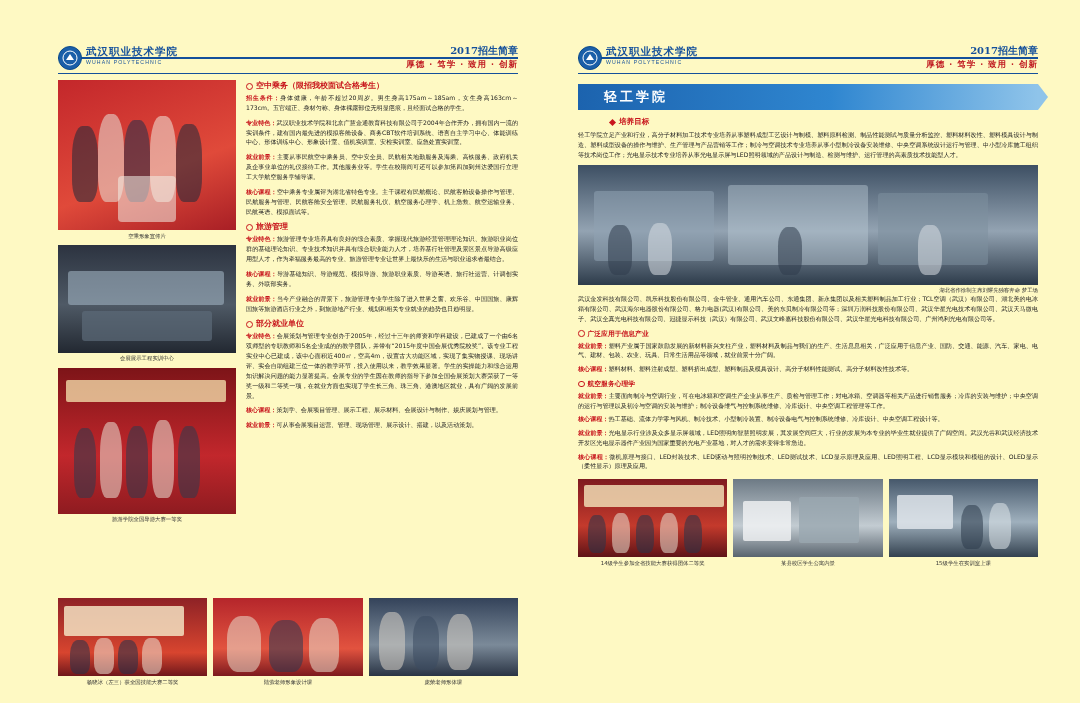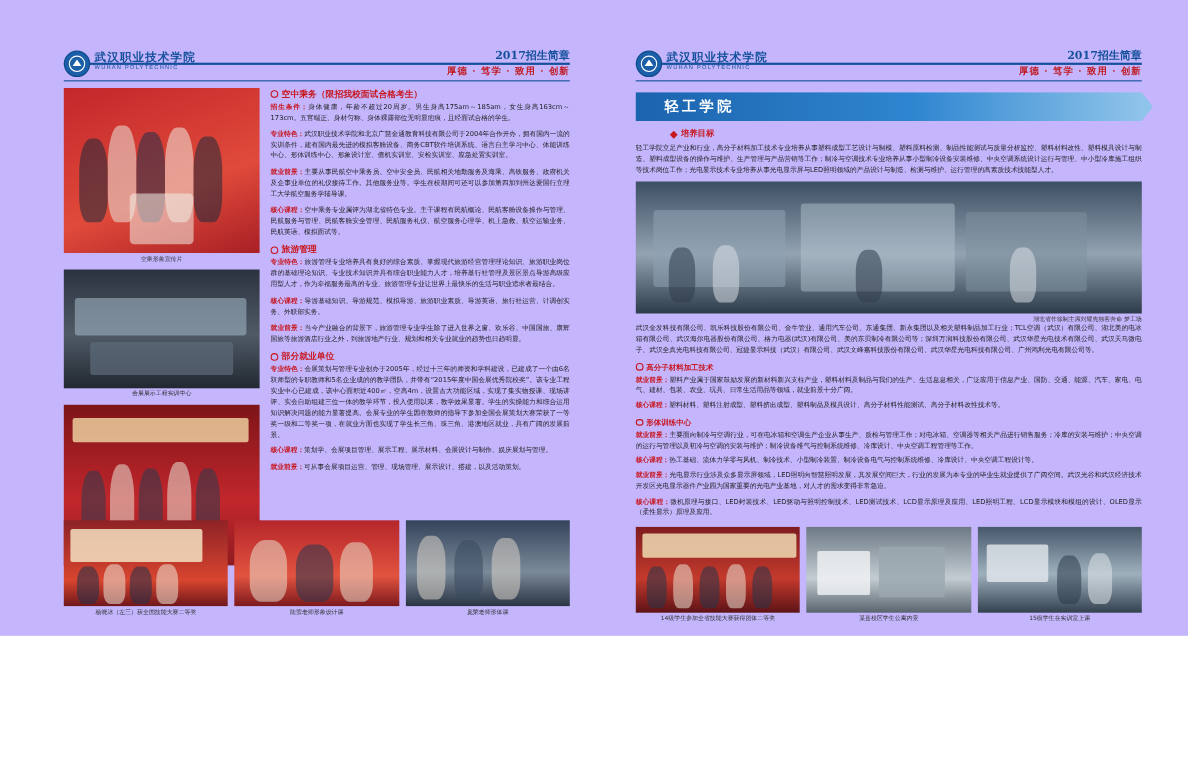--- a/index.html
+++ b/index.html
@@ -3,21 +3,21 @@
 <meta charset="utf-8">
 <style>
   html,body{margin:0;padding:0;}
   body{
     width:1080px;height:703px;
     background:#ffffff;
     font-family:"DejaVu Sans","Liberation Sans",sans-serif;
     overflow:hidden;
   }
   .spread{position:relative;width:1080px;height:703px;background:#fff;display:flex;}
-  .page{position:relative;width:540px;height:578px;background:#c4b5fd;box-sizing:border-box;}
+  .page{position:relative;width:540px;height:703px;background:#fef9c3;box-sizing:border-box;}
   .page-inner{position:absolute;left:58px;right:22px;top:44px;bottom:18px;}
   .page.right .page-inner{left:38px;right:42px;}
 
   
   .hdr{position:relative;height:30px;}
   .hdr-logo{
     position:absolute;left:0;top:2px;width:22px;height:22px;border-radius:50%;
     background:#1a5fa8;border:1px solid #0d4b8c;
     display:flex;align-items:center;justify-content:center;
   }
@@ -264,27 +264,27 @@
         <div class="ph-fig" style="left:70px;top:58px;width:24px;height:52px;background:#d7dde2;"></div>
         <div class="ph-fig" style="left:200px;top:62px;width:24px;height:48px;background:#2f3d4d;"></div>
         <div class="ph-fig" style="left:340px;top:60px;width:24px;height:50px;background:#d7dde2;"></div>
       </div>
       <div class="r-cap">湖北省作徐制主席刘耀先独客奔命 梦工场</div>
 
       <p class="r-para">武汉金发科技有限公司、凯乐科技股份有限公司、金牛管业、通用汽车公司、东通集团、新永集团以及相关塑料制品加工行业；TCL空调（武汉）有限公司、湖北美的电冰箱有限公司、武汉海尔电器股份有限公司、格力电器(武汉)有限公司、美的东贝制冷有限公司等；深圳万润科技股份有限公司、武汉华星光电技术有限公司、武汉天马微电子、武汉全真光电科技有限公司、冠捷显示科技（武汉）有限公司、武汉文峰嘉科技股份有限公司、武汉华星光电科技有限公司、广州鸿利光电有限公司等。</p>
 
 
       <div>
-        <div class="r-sub"><span class="ring"></span><span>高分子材料加工技术</span></div>
+        <div class="r-sub"><span class="ring"></span><span>广泛应用于信息产业</span></div>
         <p class="r-para"><span style="color:#c8161d;font-weight:bold;">就业前景：</span><span>塑料产业属于国家鼓励发展的新材料新兴支柱产业，塑料材料及制品与我们的生产、生活息息相关，广泛应用于信息产业、国防、交通、能源、汽车、家电、电气、建材、包装、农业、玩具、日常生活用品等领域，就业前景十分广阔。</span></p>
         <p class="r-para"><span style="color:#c8161d;font-weight:bold;">核心课程：</span><span>塑料材料、塑料注射成型、塑料挤出成型、塑料制品及模具设计、高分子材料性能测试、高分子材料改性技术等。</span></p>
       </div>
 
       <div>
-        <div class="r-sub"><span class="ring"></span><span>形体训练中心</span></div>
+        <div class="r-sub"><span class="ring"></span><span>航空服务心理学</span></div>
         <p class="r-para"><span style="color:#c8161d;font-weight:bold;">就业前景：</span><span>主要面向制冷与空调行业，可在电冰箱和空调生产企业从事生产、质检与管理工作；对电冰箱、空调器等相关产品进行销售服务；冷库的安装与维护；中央空调的运行与管理以及初冷与空调的安装与维护；制冷设备维气与控制系统维修、冷库设计、中央空调工程管理等工作。</span></p>
         <p class="r-para"><span style="color:#c8161d;font-weight:bold;">核心课程：</span><span>热工基础、流体力学零与风机、制冷技术、小型制冷装置、制冷设备电气与控制系统维修、冷库设计、中央空调工程设计等。</span></p>
       </div>
 
       <div>
         <p class="r-para"><span style="color:#c8161d;font-weight:bold;">就业前景：</span><span>光电显示行业涉及众多显示屏领域，LED照明向智慧照明发展，其发展空间巨大，行业的发展为本专业的毕业生就业提供了广阔空间。武汉光谷和武汉经济技术开发区光电显示器件产业园为国家重要的光电产业基地，对人才的需求变得非常急迫。</span></p>
         <p class="r-para"><span style="color:#c8161d;font-weight:bold;">核心课程：</span><span>微机原理与接口、LED封装技术、LED驱动与照明控制技术、LED测试技术、LCD显示原理及应用、LED照明工程、LCD显示模块和模组的设计、OLED显示（柔性显示）原理及应用。</span></p>
       </div>
 
       <div class="r-strip">

